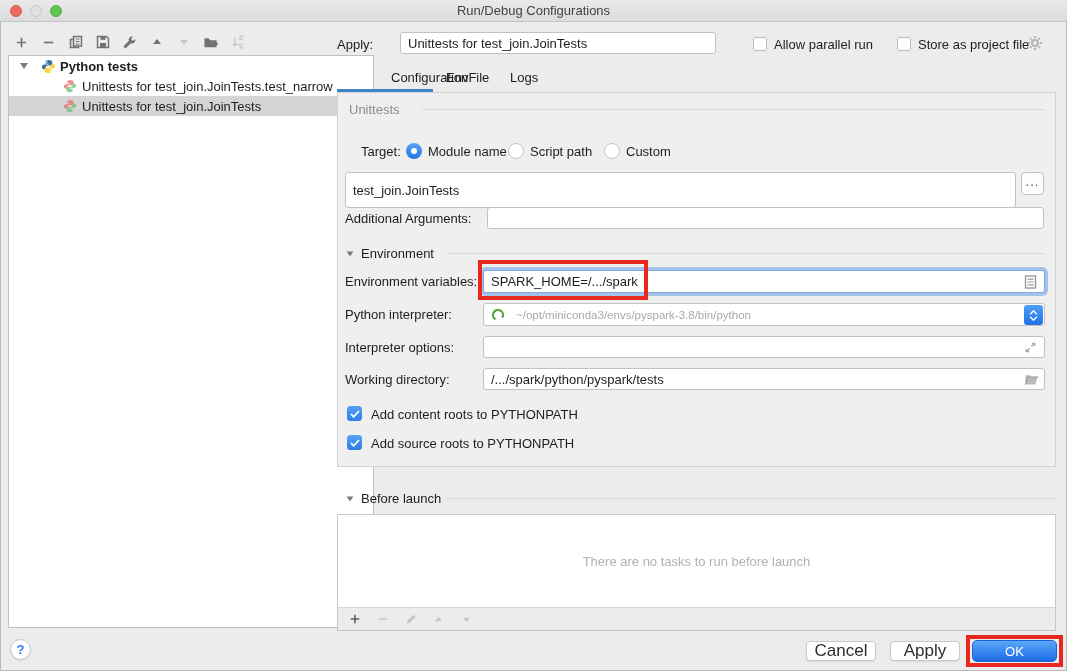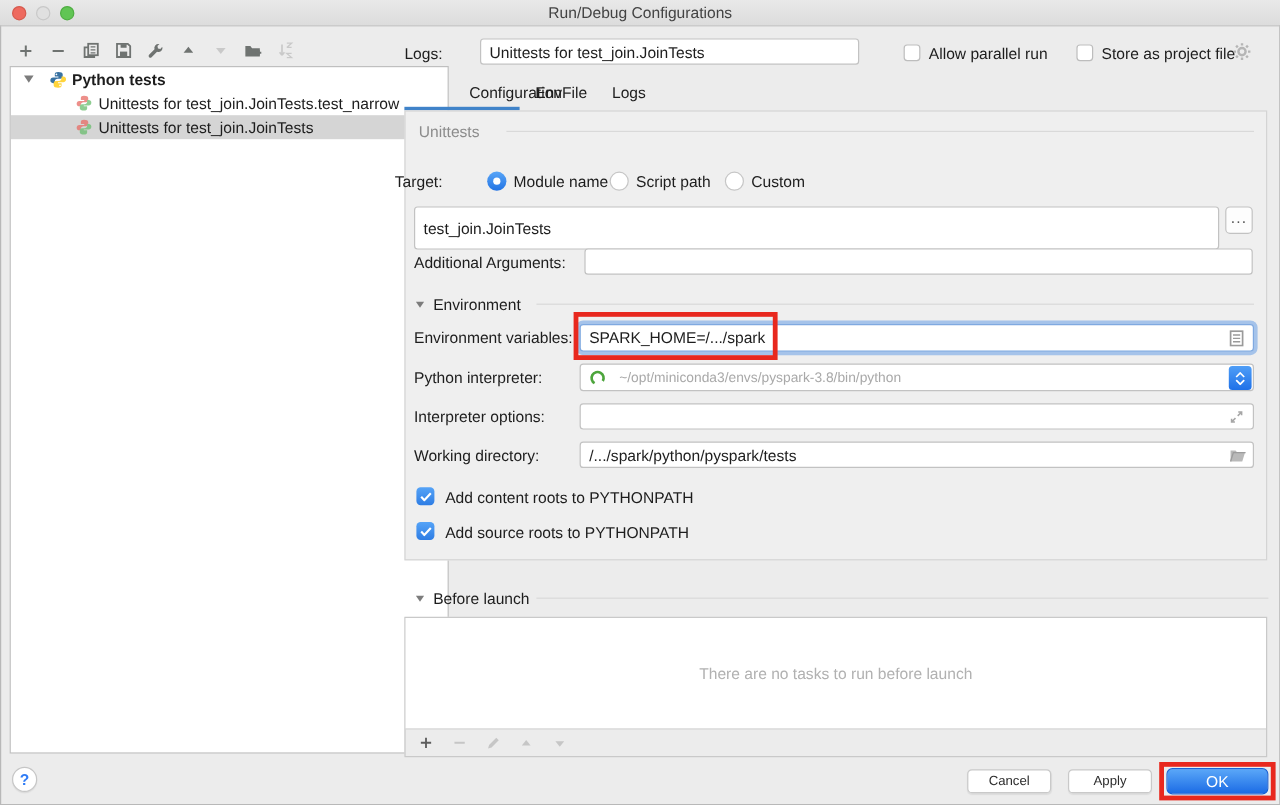--- a/index.html
+++ b/index.html
@@ -77,21 +77,21 @@
     display:flex; align-items:center; justify-content:center; }
   .bl-empty { color:#b1b1b1; font-size:13px; }
   .bl-toolbar { position:absolute; left:0; top:92px; width:717px; height:23px;
     border-top:1px solid #d6d6d6; display:flex; align-items:center; gap:13px; padding-left:9px; }
 
   
   .help-btn { position:absolute; left:10px; top:639px; width:21px; height:21px; border-radius:50%;
     background:#fff; border:1px solid #c6c6c6; color:#2f7cf6; font-size:13px; font-weight:bold;
     display:flex; align-items:center; justify-content:center; box-shadow:0 1px 1px rgba(0,0,0,.08); }
   .btn { position:absolute; top:641px; height:20px; background:#fff; border:1px solid #c9c9c9;
-    border-radius:4px; font-size:11px; color:#2c2c2c; display:flex; align-items:center;
+    border-radius:4px; font-size:17px; color:#2c2c2c; display:flex; align-items:center;
     justify-content:center; box-shadow:0 1px 1px rgba(0,0,0,.07); }
   .btn-ok { position:absolute; left:972px; top:640px; width:85px; height:22px; border-radius:5px;
     background:linear-gradient(#5aa7f8,#1c6ce5); border:1px solid #1a63d6; color:#fff;
     font-size:13px; display:flex; align-items:center; justify-content:center; }
   svg { display:block; }
 </style>
 </head>
 <body>
 
 <div class="titlebar">
@@ -181,21 +181,21 @@
     <span class="ticon dim">
       <svg width="14" height="14" viewBox="0 0 16 16">
           <path fill="#e8706a" d="M8 1C6 1 5 1.8 5 3v2h3.2v.9H3.5C2 5.9 1 7 1 8.5S2 11 3.5 11H5V9.4C5 8 6.1 7 7.5 7H10c1.1 0 2-.8 2-2V3c0-1.2-1.6-2-4-2z"></path>
           <path fill="#6fbf73" d="M8 15c2 0 3-.8 3-2v-2H7.8v-.9h4.7c1.5 0 2.5-1.1 2.5-2.6S14 5 12.5 5H11v1.6C11 8 9.9 9 8.5 9H6c-1.1 0-2 .8-2 2v2c0 1.2 1.6 2 4 2z"></path>
         </svg>
     </span>
     <span>Unittests for test_join.JoinTests</span>
   </div>
 </div>
 
-<span class="hlabel" style="left:337px; top:37px;">Logs:</span>
+<span class="hlabel" style="left:337px; top:37px;">Apply:</span>
 <div class="field" style="left:400px; top:32px; width:316px;">
   <span>Unittests for test_join.JoinTests</span>
 </div>
 <span class="cb-off" style="left:753px; top:37px;"></span>
 <span class="hlabel" style="left:774px; top:37px;">Allow parallel run</span>
 <span class="cb-off" style="left:897px; top:37px;"></span>
 <span class="hlabel" style="left:918px; top:37px;">Store as project file</span>
 <span class="abs" style="left:1027px; top:35px;">
   <svg width="16" height="16" viewBox="0 0 16 16">
       <circle cx="8" cy="8" r="3" fill="none" stroke="#b5b5b5" stroke-width="2"></circle>
@@ -215,21 +215,21 @@
 <span class="tab" style="left:346px;margin-left:45px;">Configuration</span>
 <span class="tab" style="left:446px;">EnvFile</span>
 <span class="tab" style="left:510px;">Logs</span>
 <div class="tab-indicator"></div>
 
 <div class="form-panel"></div>
 
 <span class="hlabel sec-label" style="left:349px; top:102px;">Unittests</span>
 <div class="hr" style="left:422px; top:109px; width:623px;"></div>
 
-<span class="hlabel" style="left:329px; top:144px;">Target:</span>
+<span class="hlabel" style="left:361px; top:144px;">Target:</span>
 <span class="radio on" style="left:406px; top:143px;"></span>
 <span class="hlabel" style="left:428px; top:144px;">Module name</span>
 <span class="radio" style="left:508px; top:143px;"></span>
 <span class="hlabel" style="left:530px; top:144px;">Script path</span>
 <span class="radio" style="left:604px; top:143px;"></span>
 <span class="hlabel" style="left:626px; top:144px;">Custom</span>
 
 <div class="field" style="left:345px; top:172px; width:671px; height:36px;">
   <span>test_join.JoinTests</span>
 </div>

